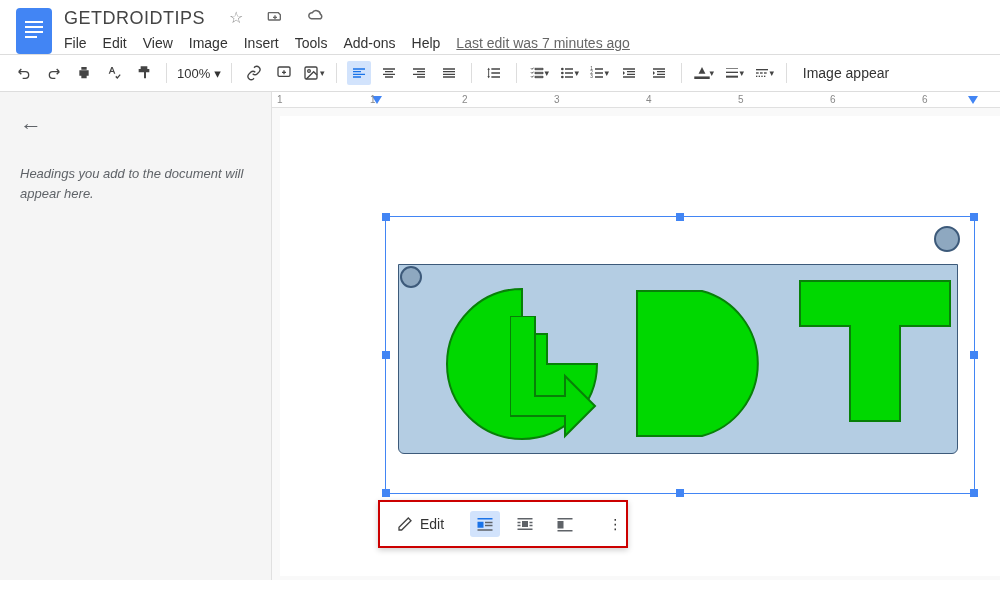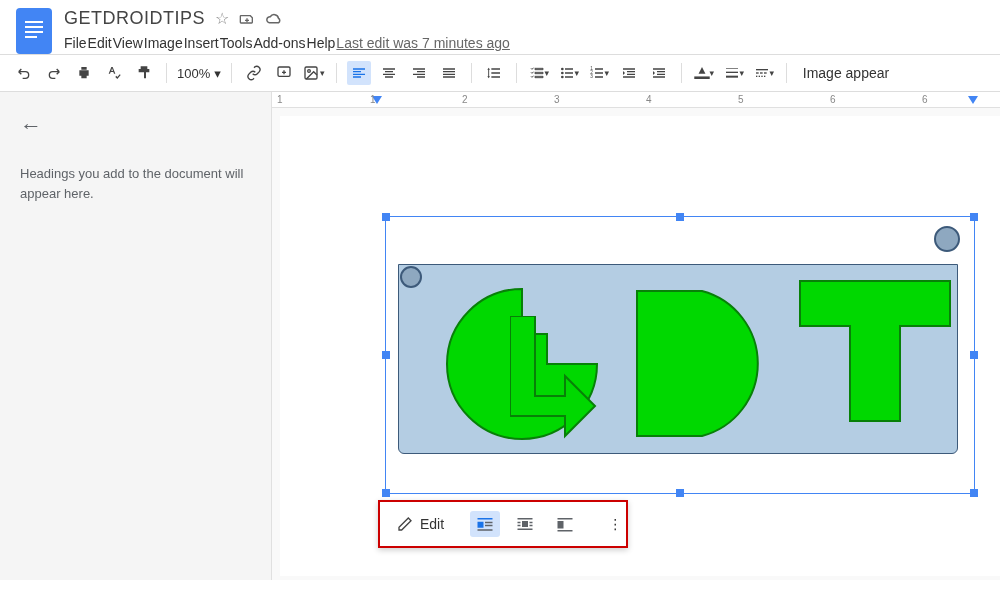--- a/index.html
+++ b/index.html
@@ -2,35 +2,35 @@
 <html><head>
 <meta charset="utf-8">
 <style>
 * { box-sizing: border-box; margin: 0; padding: 0; font-family: Arial, sans-serif; }
 body { background: #fff; width: 1000px; height: 592px; overflow: hidden; position: relative; }
 .header { background: #fff; padding: 8px 16px 0 16px; display: flex; align-items: flex-start; }
 .logo-box { width: 36px; height: 46px; background: #4285f4; border-radius: 4px; display: flex; align-items: center; justify-content: center; margin-right: 12px; }
 .logo-lines { width: 18px; }
 .logo-line { background: #fff; height: 2px; margin-bottom: 3px; }
 .title-area { flex: 1; }
-.title-row { display: flex; align-items: center; gap: 10px; }
+.title-row { display: flex; gap: 24px; }
 .doc-title { font-size: 18px; color: #444; letter-spacing: 0.5px; }
 .title-icon { color: #888; font-size: 16px; cursor: pointer; }
-.menu-row { display: flex; gap: 1px; margin-top: 6px; font-size: 14px; color: #333; align-items: center; }
+.menu-row { display: flex; gap: 16px; margin-top: 6px; font-size: 14px; color: #333; align-items: center; }
 .menu-item { cursor: pointer; }
 .last-edit { color: #666; text-decoration: underline; cursor: pointer; }
 .toolbar { border-top: 1px solid #ddd; border-bottom: 1px solid #ddd; padding: 6px 12px; display: flex; align-items: center; gap: 6px; }
 .tb-btn { width: 24px; height: 24px; display: flex; align-items: center; justify-content: center; color: #444; cursor: pointer; border-radius: 2px; }
 .tb-btn.active { background: #d2e3fc; }
 .tb-sep { width: 1px; height: 20px; background: #ddd; margin: 0 4px; }
 .zoom { display: flex; align-items: center; font-size: 13px; color: #333; gap: 4px; cursor: pointer; }
 .workspace { display: flex; height: calc(592px - 104px); }
 .outline { width: 272px; background: #f5f5f5; padding: 18px 20px; border-right: 1px solid #e0e0e0; }
 .back-arrow { color: #5f6368; font-size: 22px; margin-bottom: 28px; cursor: pointer; }
-.outline-hint { font-size: 13px; color: #5f6368; line-height: 1.5; }
+.outline-hint { font-size: 13px; color: #5f6368; line-height: 1.5; font-style: italic; }
 .canvas { flex: 1; background: #f9f9f9; position: relative; overflow: hidden; }
 .ruler { height: 16px; background: #fff; border-bottom: 1px solid #e0e0e0; position: relative; }
 .rnum { position: absolute; font-size: 10px; color: #888; top: 2px; }
 .indent { position: absolute; top: 4px; width: 0; height: 0; border-left: 5px solid transparent; border-right: 5px solid transparent; border-top: 8px solid #4285f4; }
 .page { background: #fff; margin: 8px 0 0 8px; width: 720px; height: 460px; position: relative; }
 .selection { position: absolute; left: 105px; top: 100px; width: 590px; height: 278px; border: 1px solid #4285f4; }
 .sh { position: absolute; width: 8px; height: 8px; background: #4285f4; }
 .sh.tl { left: -4px; top: -4px; } .sh.tm { left: 50%; top: -4px; margin-left: -4px; } .sh.tr { right: -4px; top: -4px; }
 .sh.ml { left: -4px; top: 50%; margin-top: -4px; } .sh.mr { right: -4px; top: 50%; margin-top: -4px; }
 .sh.bl { left: -4px; bottom: -4px; } .sh.bm { left: 50%; bottom: -4px; margin-left: -4px; } .sh.br { right: -4px; bottom: -4px; }

